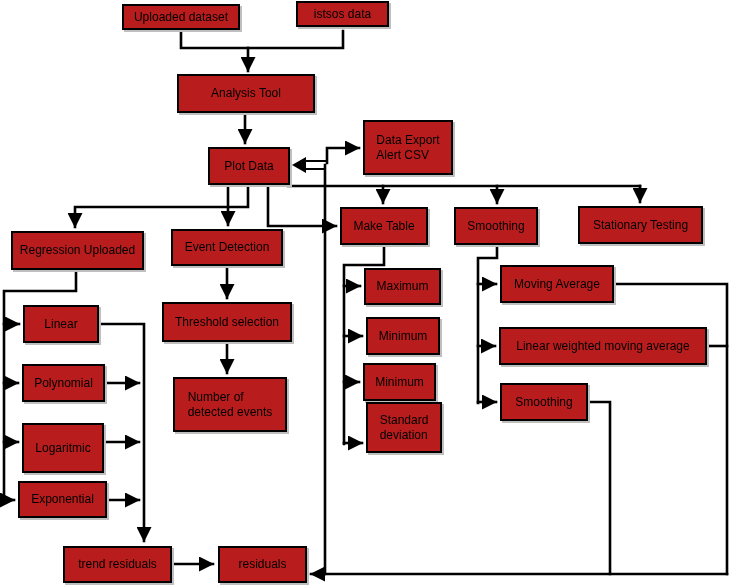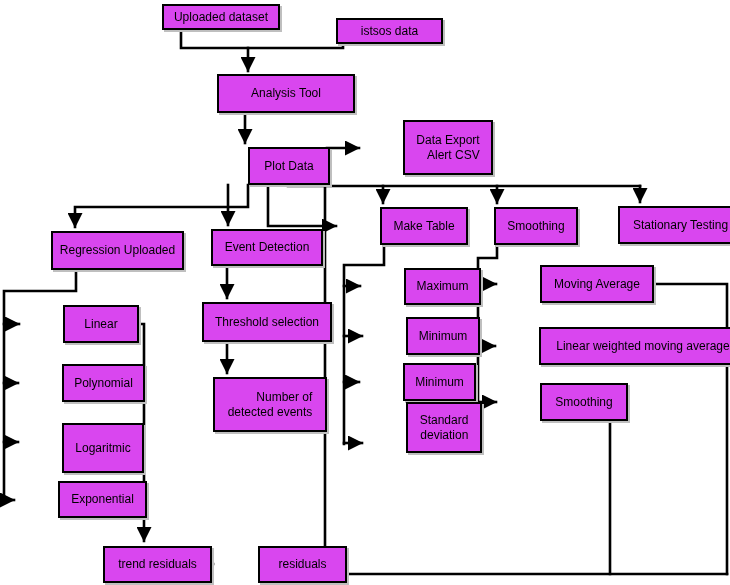--- a/index.html
+++ b/index.html
@@ -25,32 +25,31 @@
   }
   #wires path.thin {
     fill: none;
     stroke: #000000;
     stroke-width: 2;
     stroke-linecap: square;
   }
   .node {
     position: absolute;
     box-sizing: border-box;
-    background: #d946ef;
+    background: #b91c1c;
     border: 2.5px solid #000000;
     box-shadow: 2px 2px 0 #bfbfbf;
     display: flex;
     align-items: center;
     justify-content: center;
-    text-align: right;
+    text-align: left;
     font-size: 12px;
     color: #000000;
     line-height: 1.25;
     z-index: 2;
-    margin-left: 40px;
   }
   .node span { white-space: pre-line; padding: 0 3px; }
 </style>
 </head>
 <body>
 
 <div id="canvas">
 
   <svg id="wires" viewBox="0 0 730 585" xmlns="http://www.w3.org/2000/svg">
     <defs>
@@ -108,21 +107,21 @@
     <path class="w" d="M105,383 H139" marker-end="url(#ah)"></path>
     <path class="w" d="M104,442 H139" marker-end="url(#ah)"></path>
     <path class="w" d="M107,500 H139" marker-end="url(#ah)"></path>
 
     <path class="w" d="M171,564 H213" marker-end="url(#ah)"></path>
   </svg>
 
   <div class="node" style="left:122px;top:4px;width:118px;height:26px">
       <span>Uploaded dataset</span>
     </div>
-  <div class="node" style="left:296px;top:18px;width:107px;height:26px">
+  <div class="node" style="left:296px;top:1px;width:93px;height:26px">
       <span>istsos data</span>
     </div>
   <div class="node" style="left:177px;top:74px;width:138px;height:39px">
       <span>Analysis Tool</span>
     </div>
   <div class="node" style="left:208px;top:147px;width:82px;height:38px">
       <span>Plot Data</span>
     </div>
   <div class="node" style="left:363px;top:120px;width:90px;height:55px">
       <span>Data Export

